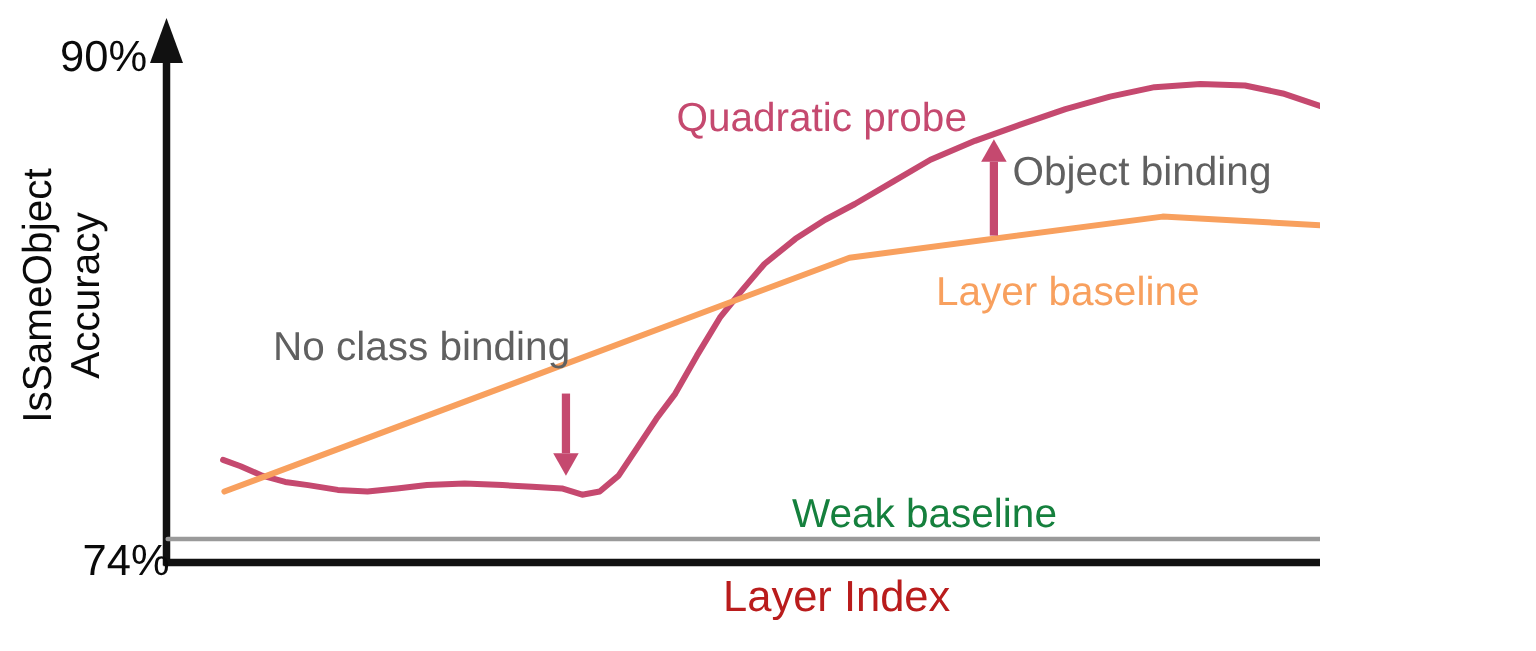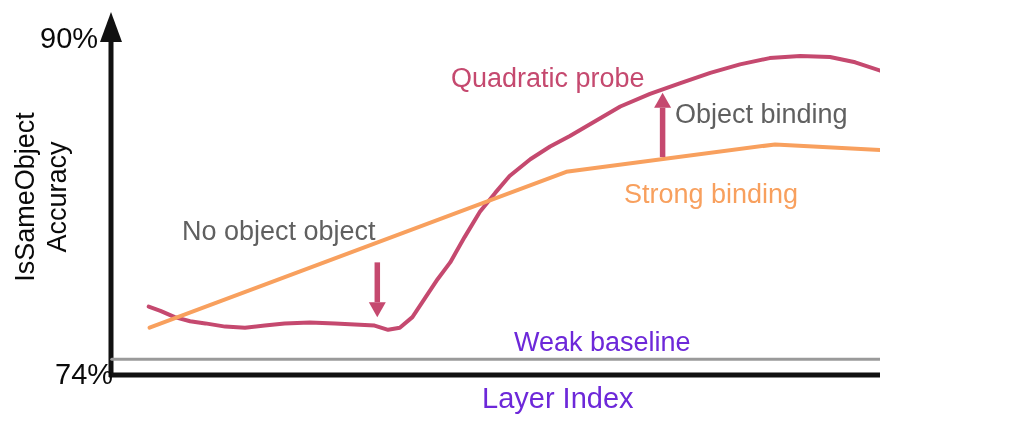--- a/index.html
+++ b/index.html
@@ -7,32 +7,32 @@
     position:relative;
     width:880px;height:434px;
     background:#ffffff;
     font-family:"Liberation Sans", sans-serif;
     overflow:hidden;
   }
   .figure svg{position:absolute;left:0;top:0;}
   .lbl{position:absolute;white-space:nowrap;}
   .y-tick-90{left:40px;top:22px;font-size:29px;color:#0a0a0a;}
   .y-tick-74{left:41px;top:358px;font-size:29px;color:#0a0a0a;margin-left:14px;}
-  .x-label{left:482px;top:382px;font-size:29px;color:#6d28d9;}
+  .x-label{left:482px;top:382px;font-size:29px;color:#b91c1c;}
   .y-label{
     left:-48px;top:164px;width:180px;height:66px;
     transform:rotate(-90deg);
     font-size:27px;line-height:32px;color:#0a0a0a;
     text-align:center;white-space:normal;
   }
   .quadratic-probe{left:451px;top:63px;font-size:27px;}
   .object-binding{left:675px;top:99px;font-size:27px;}
   .no-object-binding{left:182px;top:216px;font-size:27px;}
   .strong-baseline{left:624px;top:178px;font-size:27px;line-height:33px;white-space:normal;}
-  .weak-baseline{left:514px;top:327px;font-size:27px;color:#6d28d9;}
+  .weak-baseline{left:528px;top:327px;font-size:27px;color:#15803d;}
 </style>
 </head>
 <body>
 
 <div class="figure">
 
   <svg width="1024" height="434" viewBox="0 0 1024 434">
 
     <line x1="111" y1="30" x2="111" y2="377" stroke="#111111" stroke-width="5"></line>
     <polygon points="111,12 100,42 122,42" fill="#111111"></polygon>
@@ -60,21 +60,21 @@
 
   <div class="lbl y-label">
     <span>IsSameObject</span><br>
     <span>Accuracy</span>
   </div>
 
   <div class="lbl quadratic-probe" style="color: rgb(197, 73, 111);">Quadratic probe</div>
 
   <div class="lbl object-binding" style="color: rgb(96, 96, 96);">Object binding</div>
 
-  <div class="lbl no-object-binding" style="color: rgb(96, 96, 96);">No object object</div>
+  <div class="lbl no-object-binding" style="color: rgb(96, 96, 96);">No class binding</div>
 
   <div class="lbl strong-baseline" style="color: rgb(248, 160, 94);">
-    <span>Strong binding</span><br>
+    <span>Layer baseline</span><br>
   </div>
 
   <div class="lbl weak-baseline">Weak baseline</div>
 
 </div>
 
 </body></html>

